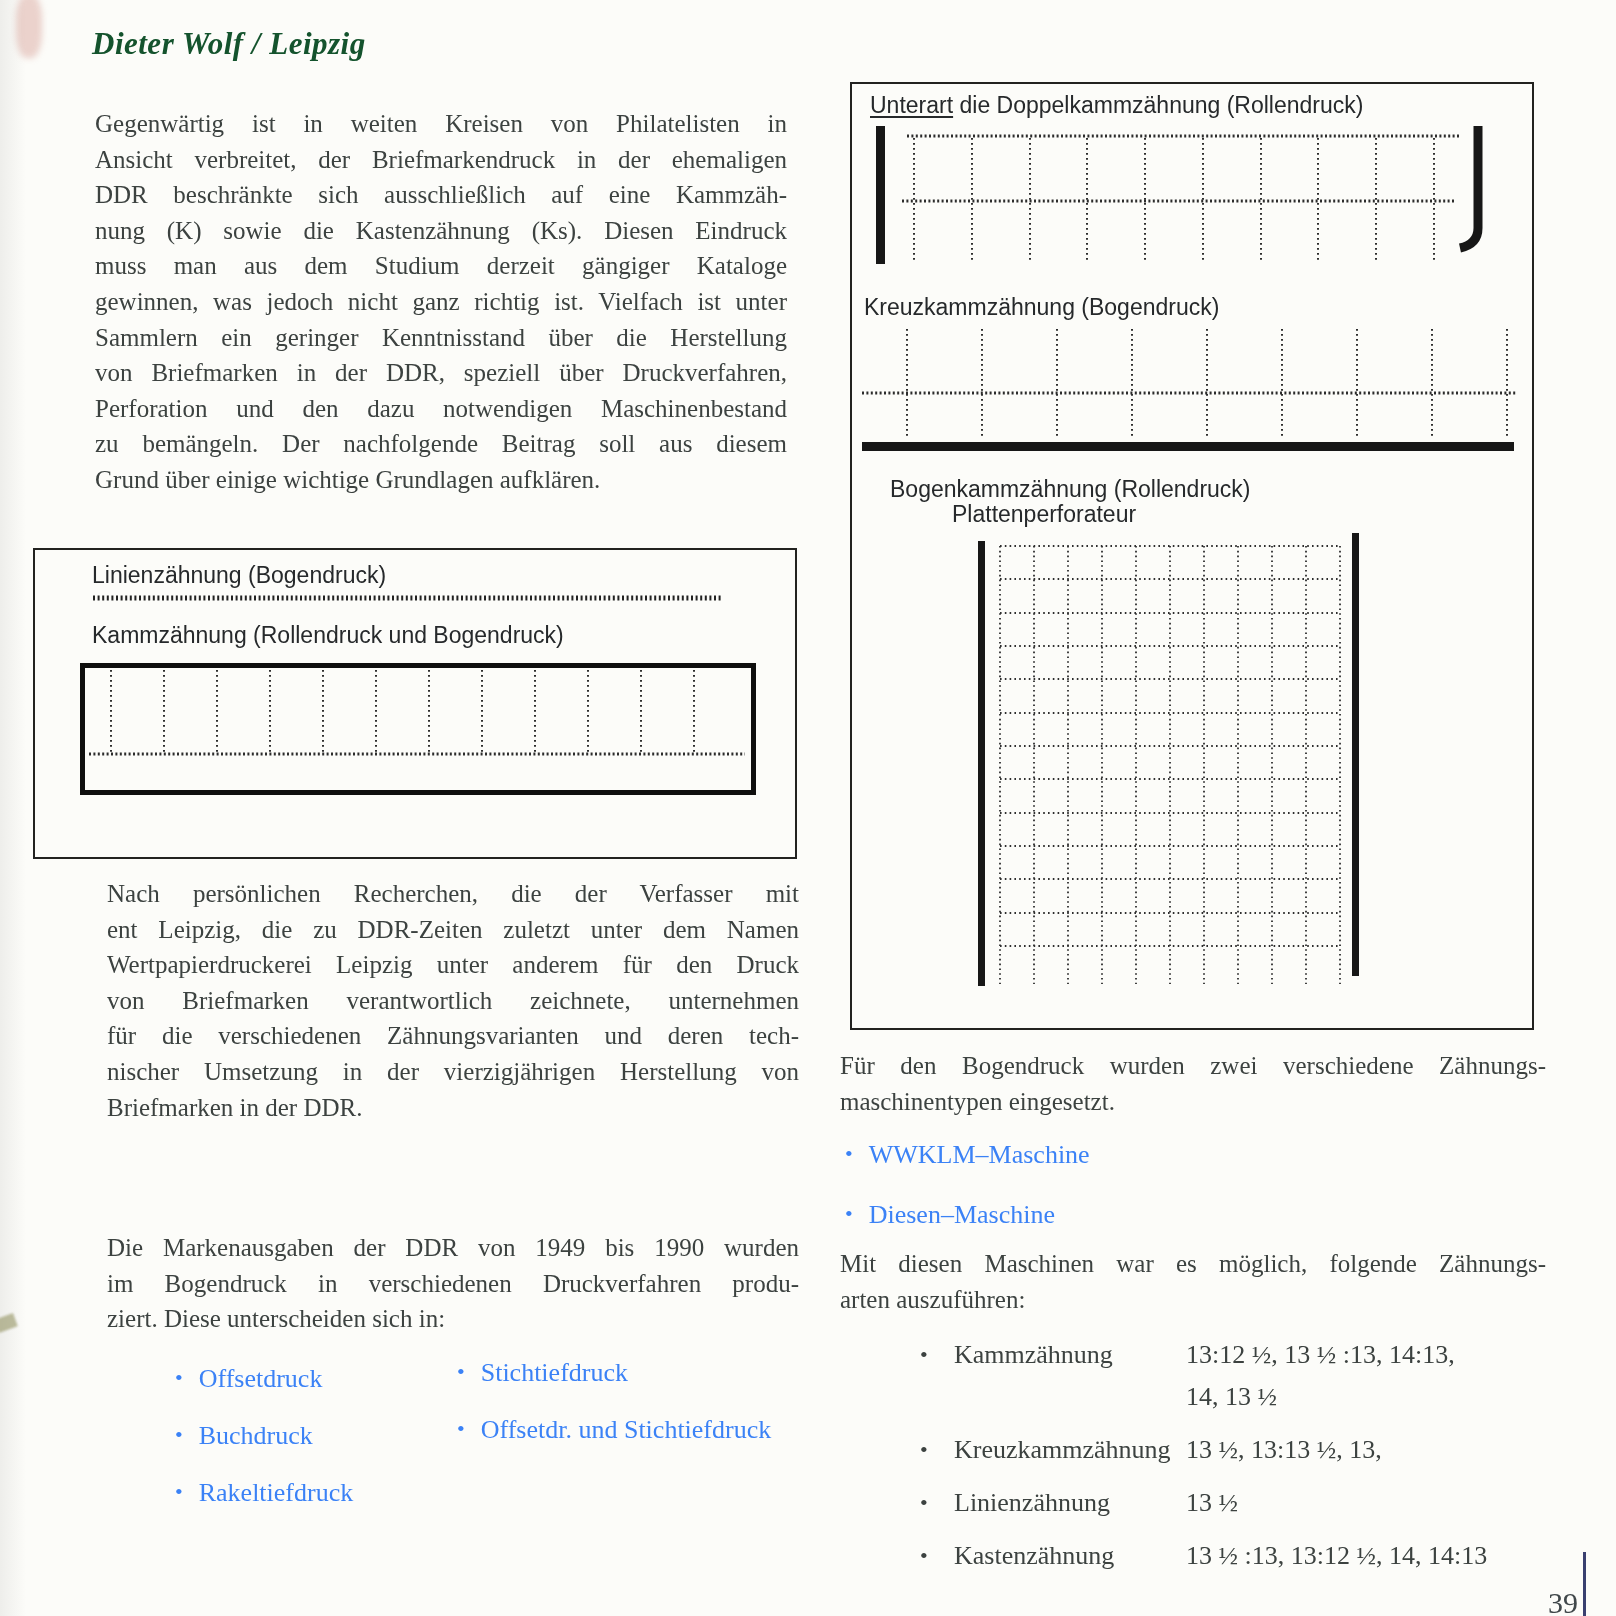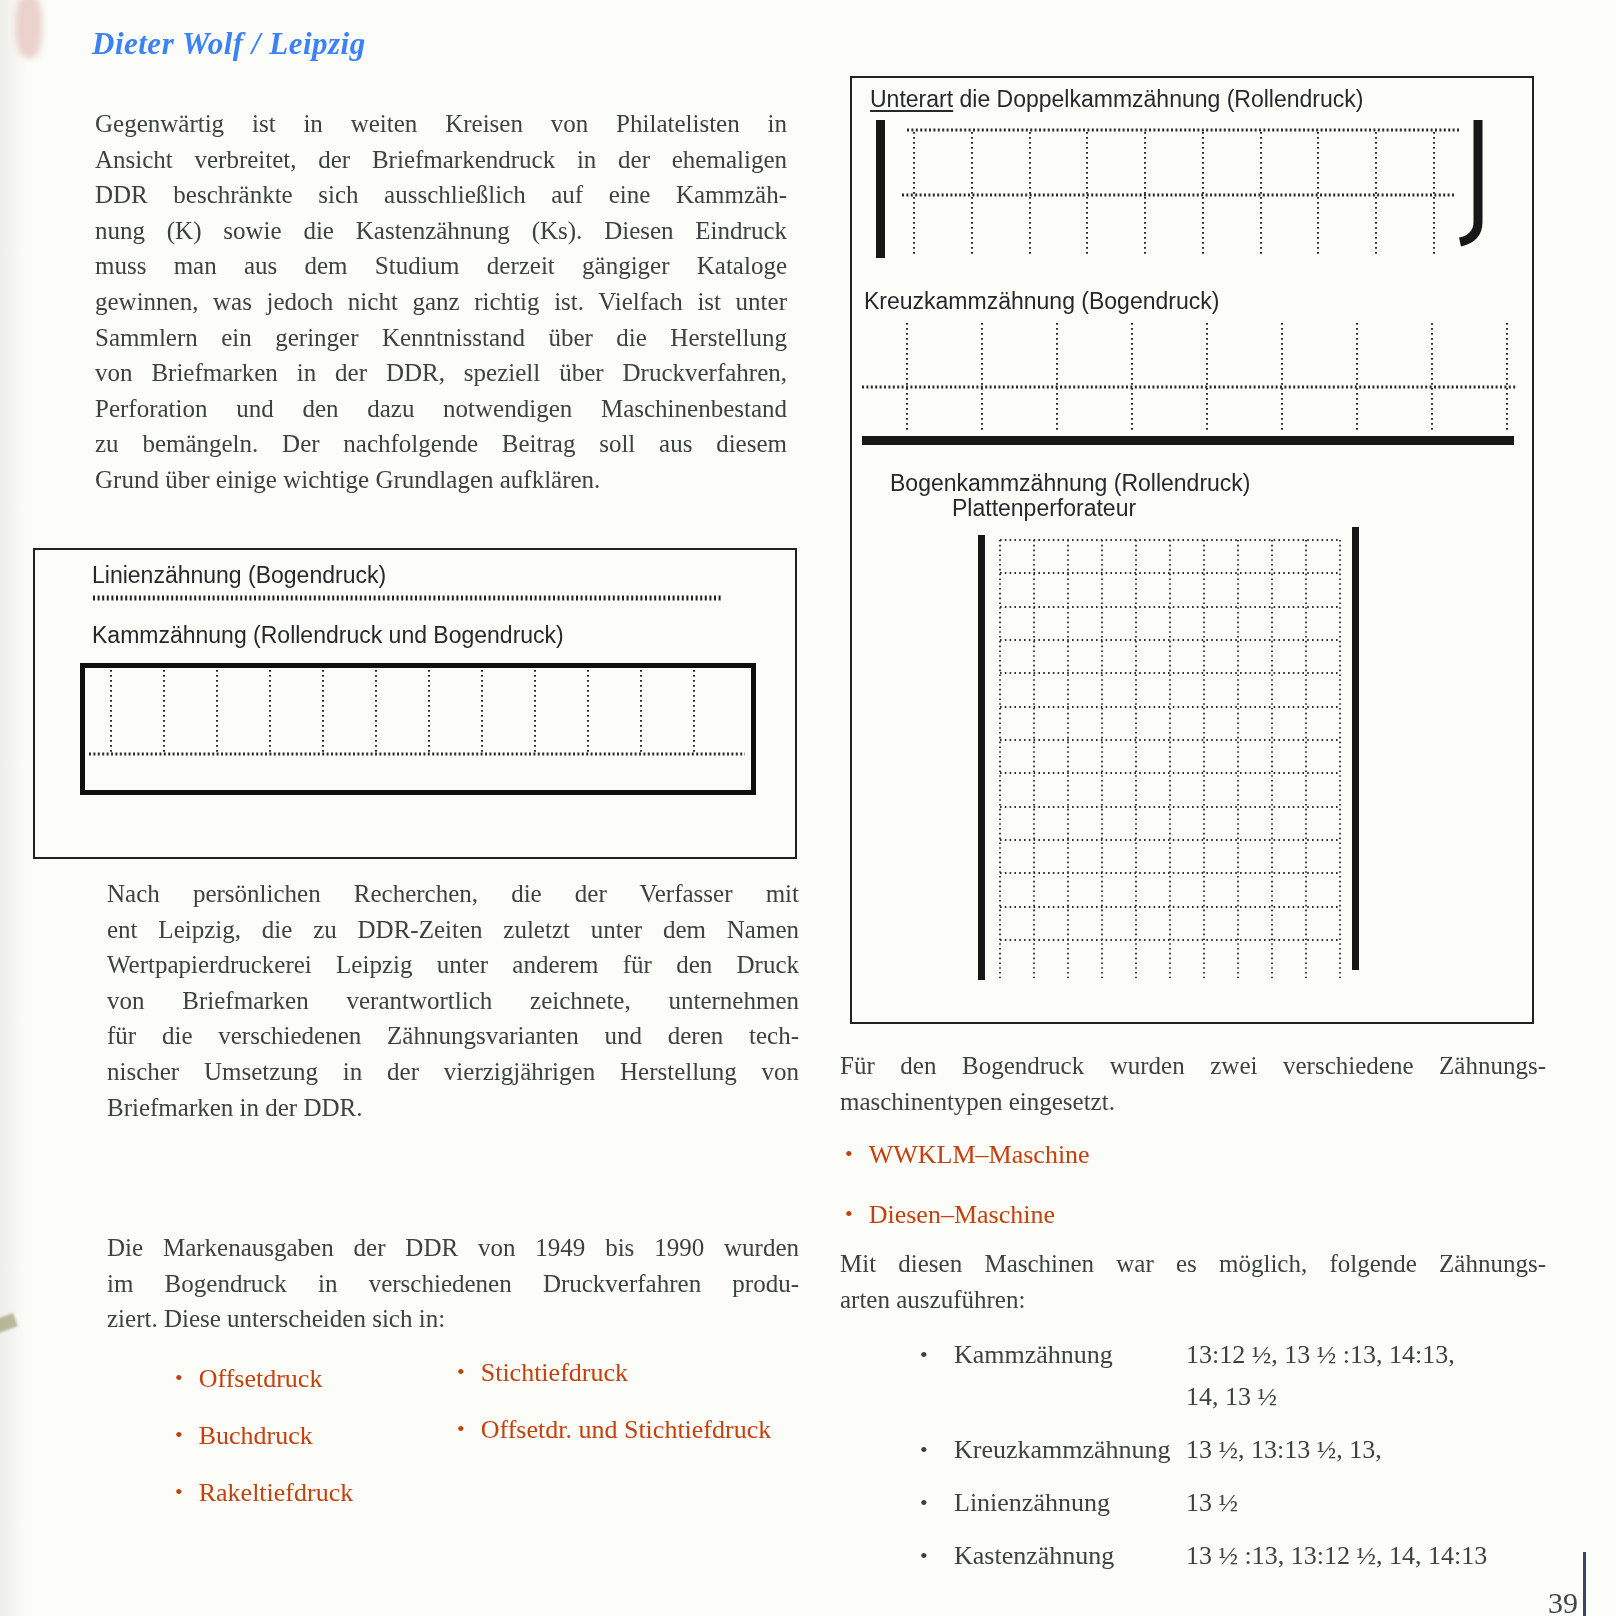--- a/index.html
+++ b/index.html
@@ -10,39 +10,39 @@
   .abs{position:absolute;}
   
   .edge-shade{left:0;top:0;width:26px;height:1616px;
     background:linear-gradient(90deg,#e9e9e6,rgba(255,255,255,0));opacity:.75;}
   .mark-red{left:16px;top:-6px;width:26px;height:64px;background:rgba(202,128,118,.34);
     filter:blur(3px);border-radius:40%;}
   .mark-olive{left:-4px;top:1316px;width:20px;height:14px;background:rgba(128,128,70,.5);
     filter:blur(1px);transform:rotate(-20deg);}
   
   .author{left:92px;top:26px;font-size:31px;font-weight:bold;font-style:italic;
-    color:#3b82f6;letter-spacing:.5px;}
+    color:#14532d;letter-spacing:.5px;}
   
   .jpara{font-size:25px;line-height:35.6px;color:#3c4240;}
   .jpara .jline{text-align:justify;text-align-last:justify;}
   .jpara .jline:last-child{text-align-last:left;}
   .p1{left:95px;top:106px;width:692px;}
   .p2{left:107px;top:876px;width:692px;}
   .p3{left:107px;top:1230px;width:692px;}
   .rp1{left:840px;top:1048px;width:706px;}
   .rp2{left:840px;top:1246px;width:706px;}
   
   .figbox{border:2px solid #222220;background:transparent;}
   .fig1{left:33px;top:548px;width:760px;height:307px;}
-  .fig2{left:850px;top:76px;width:680px;height:944px;}
+  .fig2{left:850px;top:82px;width:680px;height:944px;}
   .figlabel{font-family:"Liberation Sans", sans-serif;font-size:23px;color:#26292b;white-space:nowrap;}
   .kammrect{border:5px solid #0f0f0e;}
   .u-word{text-decoration:underline;text-decoration-thickness:2px;text-underline-offset:3px;}
   
-  .blist{list-style:none;margin:0;padding:0;font-size:26px;color:#c2410c;}
+  .blist{list-style:none;margin:0;padding:0;font-size:26px;color:#3b82f6;}
   .blist li{margin-bottom:27px;white-space:nowrap;}
   .blist li::before{content:"•";margin-right:16px;font-size:22px;position:relative;top:-2px;}
   .machines li{margin-bottom:30px;}
   
   .perf{left:920px;top:1334px;width:690px;font-size:26px;color:#3c4240;}
   .perf-row{display:flex;align-items:flex-start;margin-bottom:11px;line-height:42px;}
   .perf-bullet{width:34px;flex:none;font-size:22px;line-height:42px;}
   .perf-term{width:232px;flex:none;white-space:nowrap;}
   .perf-vals{flex:1;}
   .perf-vals .jline{text-align:left;white-space:nowrap;}

